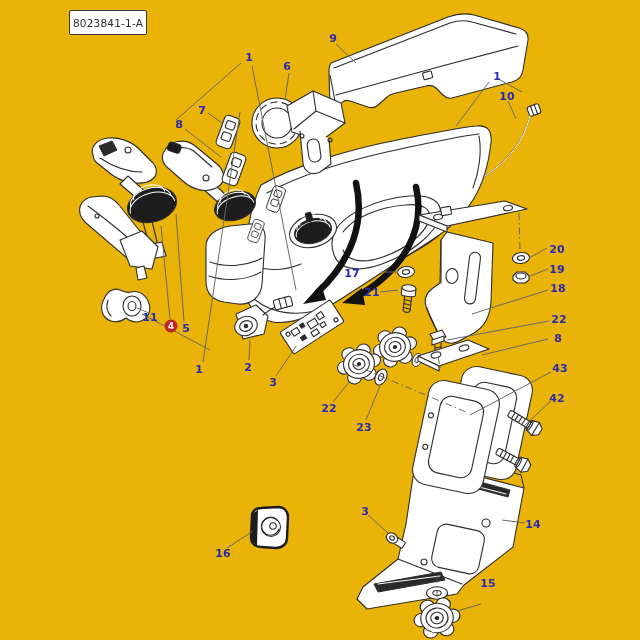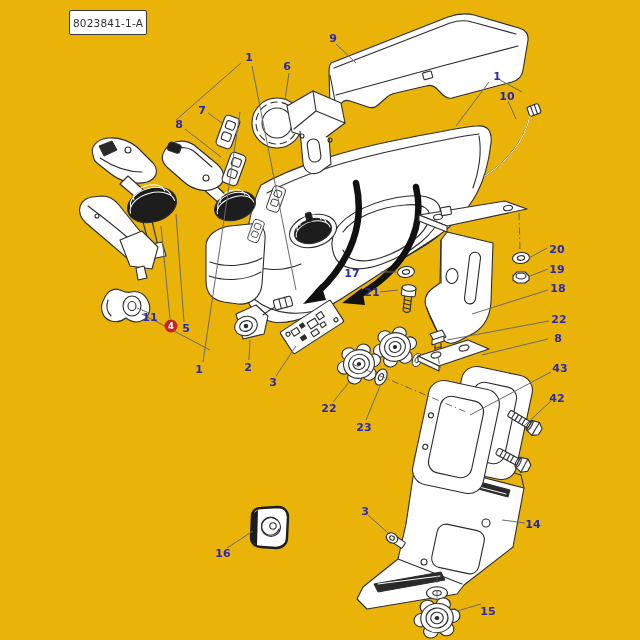--- a/index.html
+++ b/index.html
@@ -385,15 +385,15 @@
       <div class="callout circled" style="left: 171px; top: 326px;">4</div>
       <div class="callout" style="left: 186px; top: 328px;">5</div>
       <div class="callout" style="left: 199px; top: 369px;">1</div>
       <div class="callout" style="left: 248px; top: 367px;">2</div>
       <div class="callout" style="left: 273px; top: 382px;">3</div>
       <div class="callout" style="left: 329px; top: 408px; text-align: center;">22</div>
       <div class="callout" style="left: 364px; top: 427px; text-align: right;">23</div>
       <div class="callout" style="left: 365px; top: 511px;">3</div>
       <div class="callout" style="left: 533px; top: 524px; text-align: center;">14</div>
       <div class="callout" style="left: 223px; top: 553px;">16</div>
-      <div class="callout" style="left: 488px; top: 611px;">15</div>
+      <div class="callout" style="left: 488px; top: 583px;">15</div>
     </div>
 </div>
 
 </body></html>

